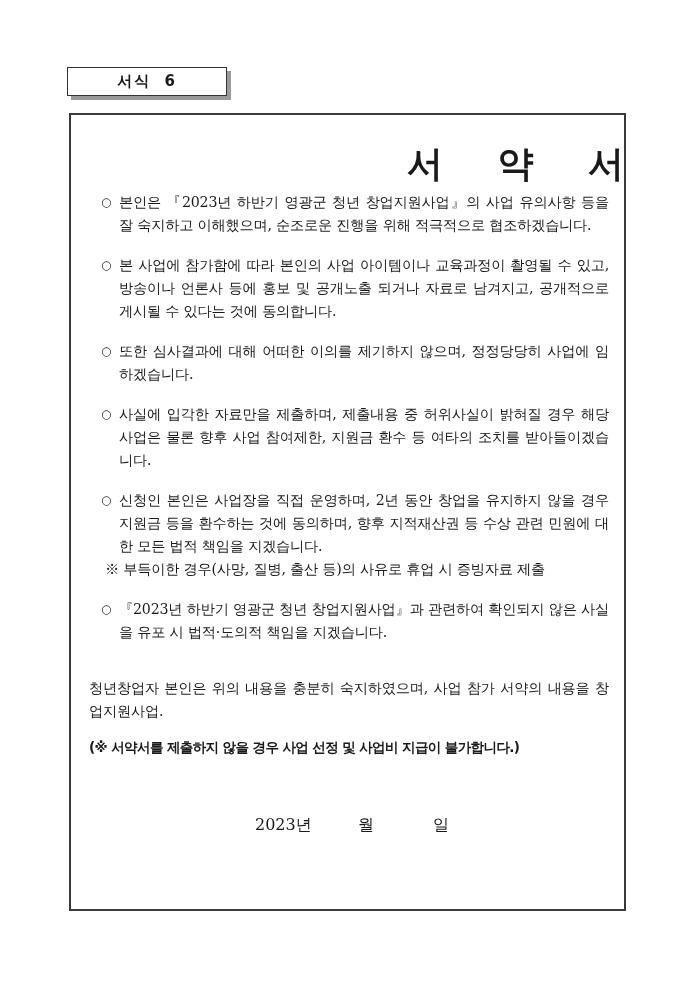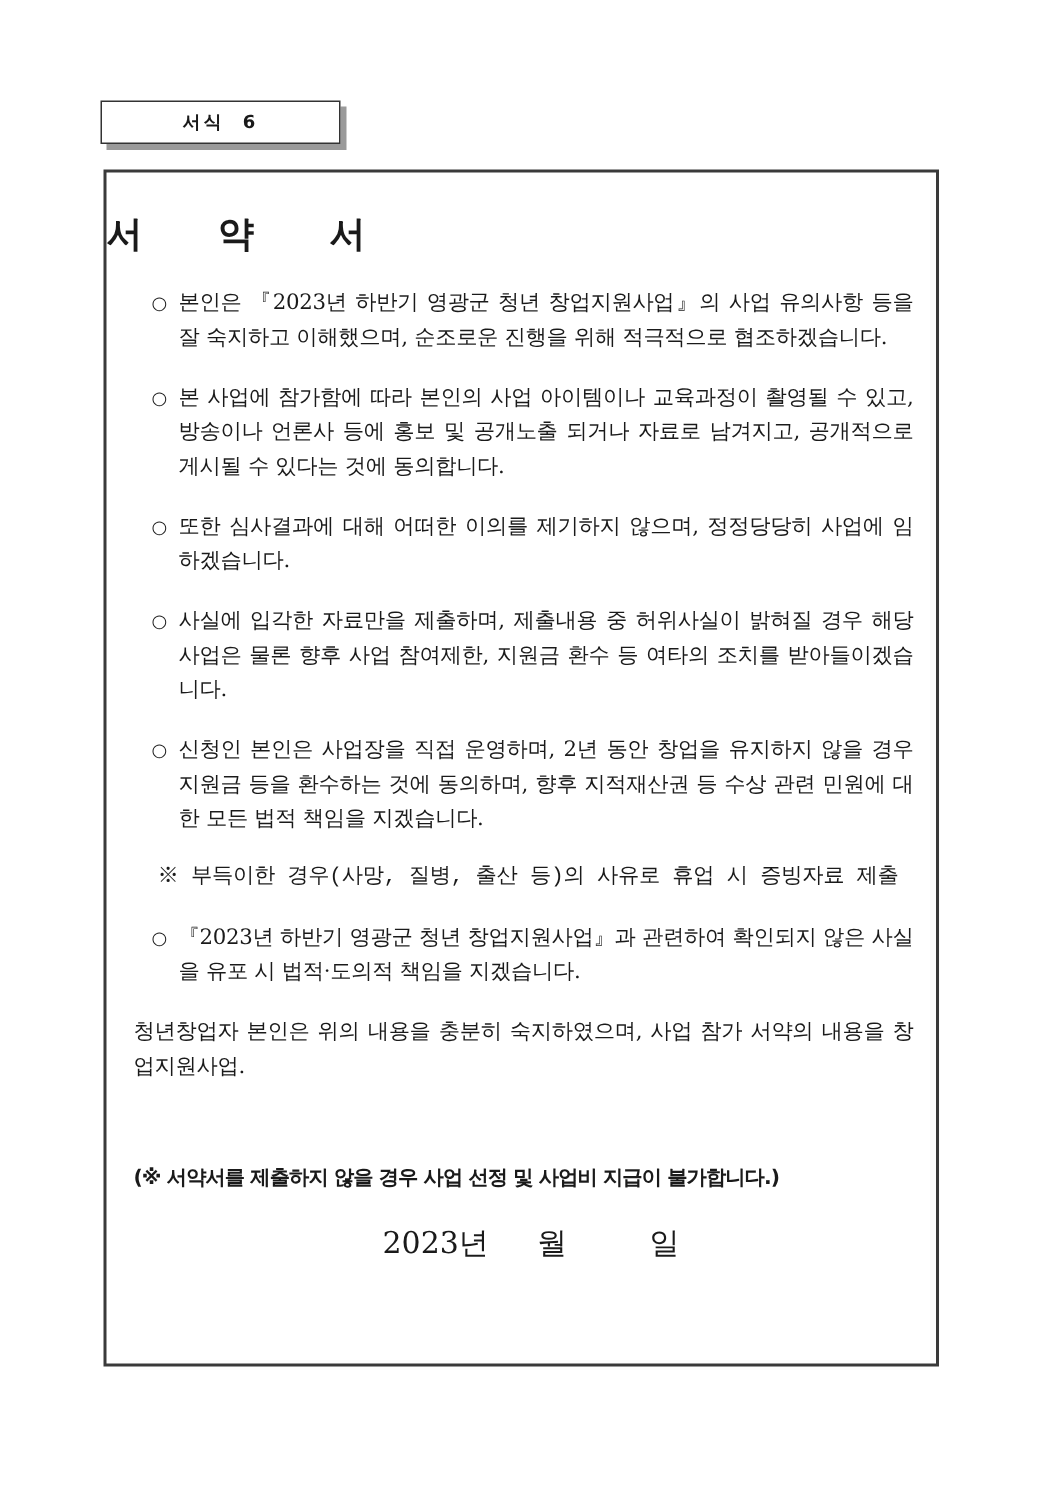--- a/index.html
+++ b/index.html
@@ -6,59 +6,59 @@
     body {
       width: 700px; height: 990px; position: relative; overflow: hidden;
       font-family: "DejaVu Serif", "Liberation Serif", serif;
       color: #1a1a1a;
     }
     .form-label {
       position: absolute; left: 67px; top: 67px; width: 158px; height: 27px;
       border: 1px solid #333; background: #fff;
       box-shadow: 4px 4px 0 #9a9a9a;
       font-family: "DejaVu Sans", "Liberation Sans", sans-serif;
-      font-weight: bold; font-size: 12px;
+      font-weight: bold; font-size: 15px;
       display: flex; align-items: center; justify-content: center;
       letter-spacing: 2px; word-spacing: 6px;
     }
     .main-box {
       position: absolute; left: 69px; top: 113px; width: 557px; height: 798px;
       border: 2px solid #3a3a3a; box-sizing: border-box;
     }
     .title {
-      position: absolute; left: 0; right: 0; top: 25px; text-align: left;
+      position: absolute; left: 0; right: 0; top: 25px; text-align: right;
       font-family: "DejaVu Sans", "Liberation Sans", sans-serif;
-      font-weight: bold; font-size: 24px; word-spacing: 42px; letter-spacing: 0;
+      font-weight: bold; font-size: 36px; word-spacing: 42px; letter-spacing: 0;
     }
     .clauses { position: absolute; left: 28px; top: 76px; width: 510px; }
     .clause {
       position: relative; padding-left: 20px; font-size: 14.2px;
       line-height: 23px; text-align: justify; text-align-last: left;
       margin-bottom: 17px; letter-spacing: -0.2px;
     }
     .bullet {
       position: absolute; left: 2px; top: 0; font-size: 12px;
       font-family: "DejaVu Sans", "Liberation Sans", sans-serif;
     }
     .clause-note {
-      display: block; margin-left: -14px; margin-top: 16px; font-family: Liberation Mono, monospace;
+      display: block; margin-left: -14px; margin-top: 0;
     }
     .closing {
       position: absolute; left: 18px; top: 562px; width: 520px;
       font-size: 14.2px; line-height: 23px; text-align: justify; text-align-last: left;
       letter-spacing: -0.2px;
     }
     .warning {
       position: absolute; left: 18px; top: 624px; width: 520px;
       font-family: "DejaVu Sans", "Liberation Sans", sans-serif;
-      font-weight: bold; font-size: 13.5px; letter-spacing: -0.6px; margin-top: 37px;
+      font-weight: bold; font-size: 13.5px; letter-spacing: -0.6px;
     }
     .date-line {
       position: absolute; top: 700px; left: 0; width: 100%; height: 24px;
-      font-size: 20px;
+      font-size: 16px;
     }
     .date-year { position: absolute; left: 184px; }
     .date-month { position: absolute; left: 287px; }
     .date-day { position: absolute; left: 362px; }
     .sign-line {
       position: absolute; top: 750px; left: 0; width: 100%; height: 24px;
       font-size: 15px;
     }
     .sign-label { position: absolute; left: 230px; word-spacing: 8px; }
     .sign-mark { position: absolute; left: 434px; }

